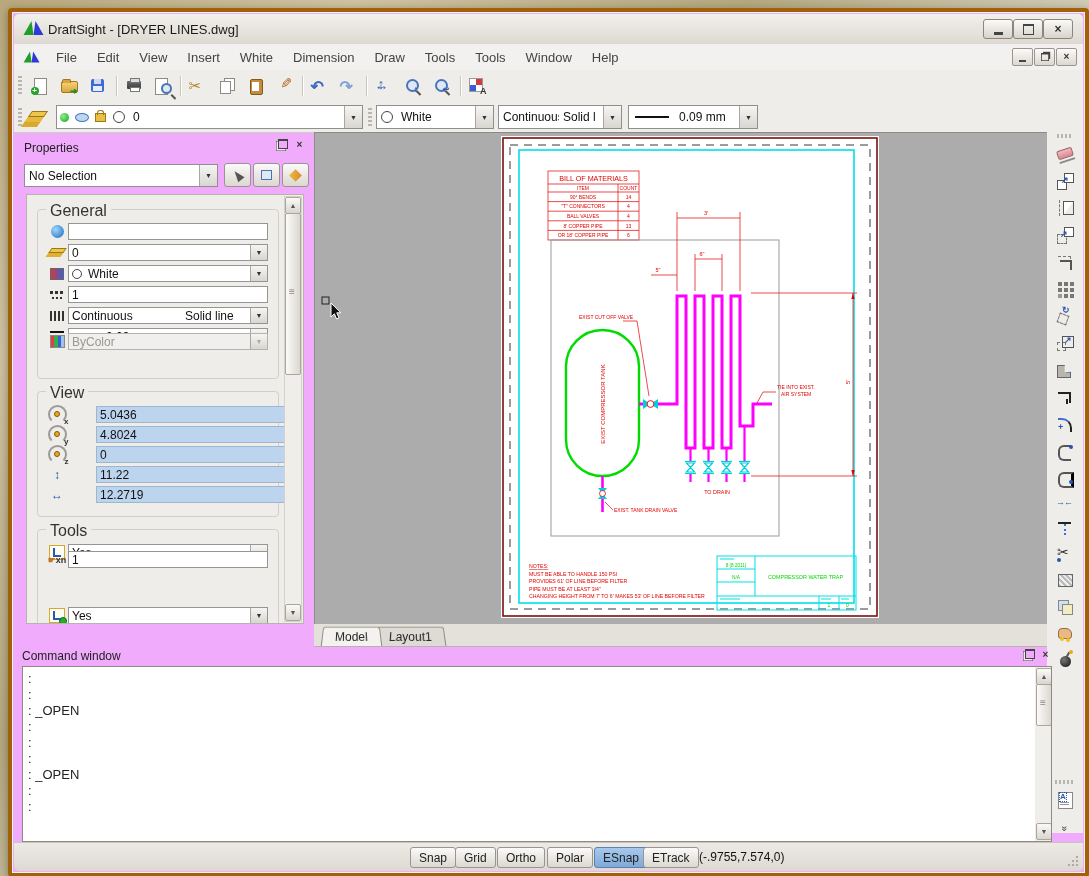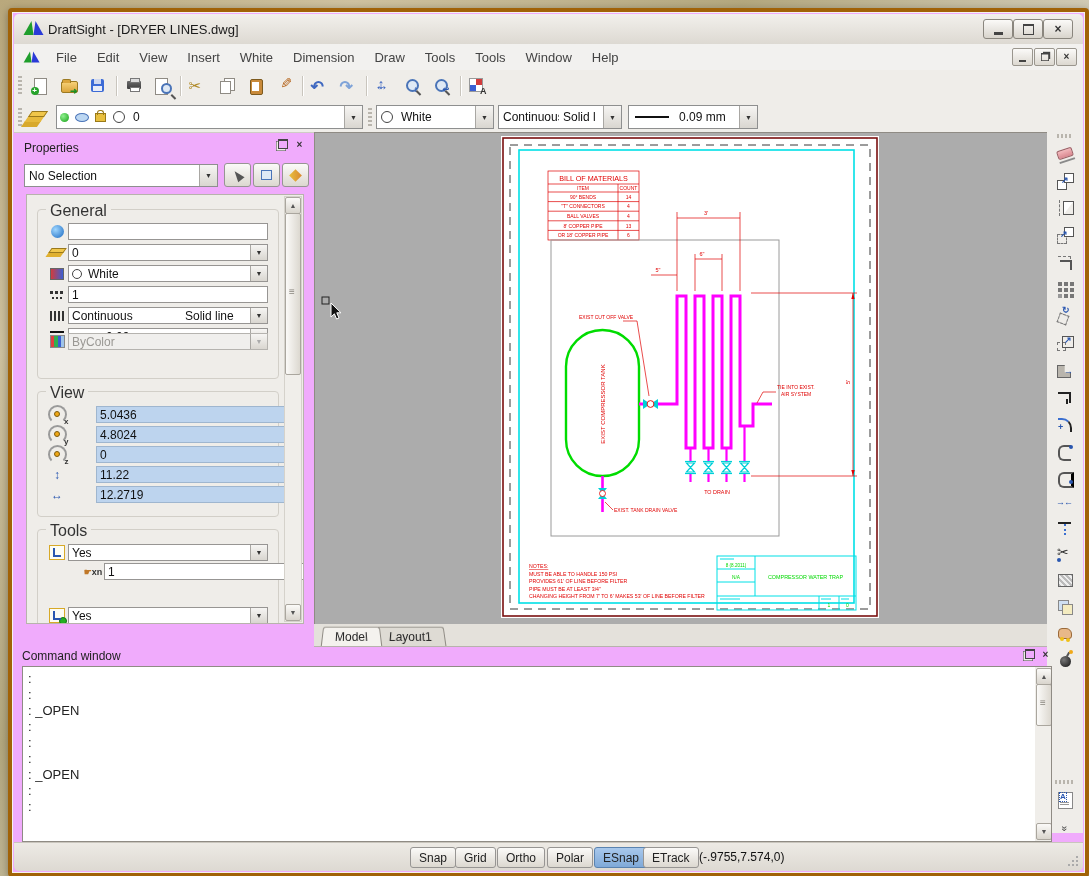--- a/index.html
+++ b/index.html
@@ -455,21 +455,21 @@
         <span class="group-label">Tools</span>
         <div class="prow" style="top:13px;">
           <span class="picon">
               <span class="ucs-ic"></span>
             </span>
           <span class="pfield combo2">
               <span class="val">Yes</span>
               <span class="arrow">▼</span>
             </span>
         </div>
-        <div class="prow" style="top:32px;margin-left:36px;">
+        <div class="prow" style="top:20px;">
           <span class="picon">
               <span class="xn-ic"><i>☛</i>xn</span>
             </span>
           <span class="pfield">1</span>
         </div>
         <div class="prow" style="top:76px;">
           <span class="picon">
               <span class="ucs-ic">
                 <span class="greendot-s"></span>
               </span>

